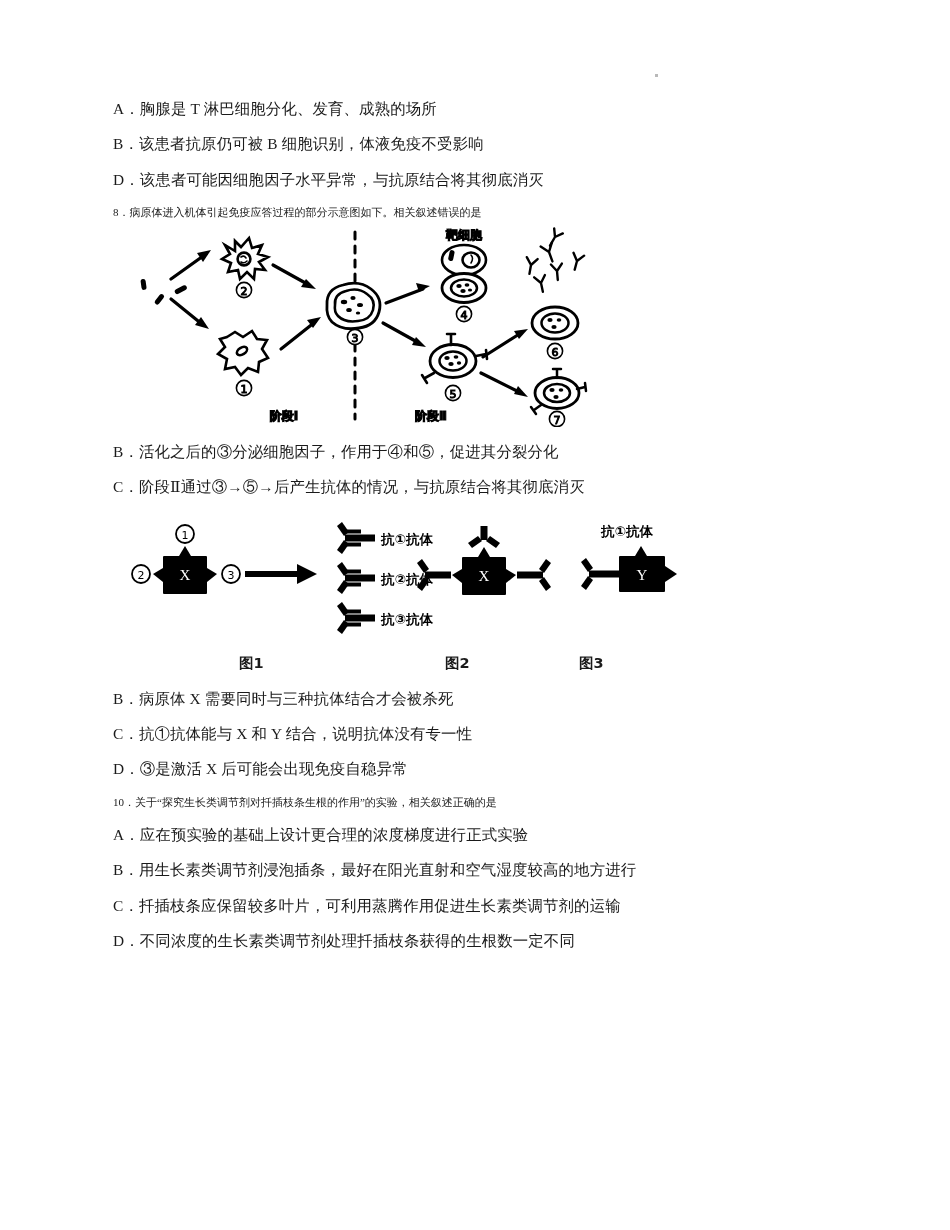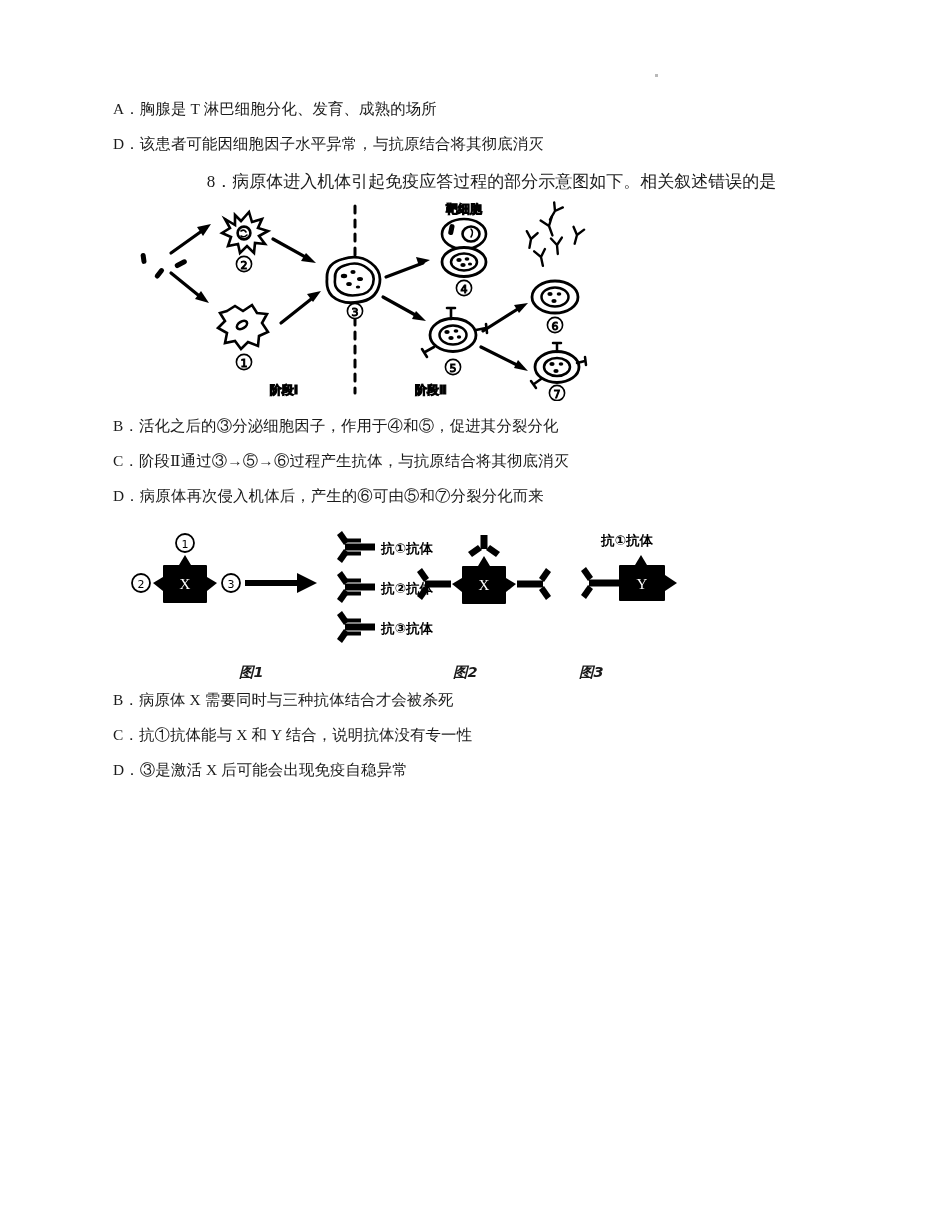--- a/index.html
+++ b/index.html
@@ -41,24 +41,23 @@
     letter-spacing: 0.15px;
     white-space: pre-wrap;
   }
   .opt {
     padding-left: 0;
   }
   .q-block {
     margin-bottom: 0;
   }
   .q-stem {
-    font-size: 17px;
+    font-size: 11px;
     line-height: 1.52;
     margin: 0 3px 6px 0;
-    text-align: center;
   }
 
   
   .fig8 {
     position: relative;
     width: 470px;
     height: 200px;
     margin: 6px 0 14px 18px;
   }
   .fig8 svg, .fig9 svg { display: block; }
@@ -67,32 +66,31 @@
   .fig9 {
     position: relative;
     width: 560px;
     height: 140px;
     margin: 8px 0 2px 14px;
   }
   .fig9-captions {
     position: relative;
     width: 560px;
     height: 22px;
-    margin: 0 0 4px 14px;
+    margin: 0 0 12px 14px;
     font-family: "DejaVu Sans", sans-serif;
     font-weight: bold;
     font-size: 14.5px;
-    font-style: italic;
   }
   .cap {
     position: absolute;
     top: 0;
   }
   .cap1 { left: 112px; }
-  .cap2 { left: 326px; }
+  .cap2 { left: 318px; }
   .cap3 { left: 452px; }
 
   .fig-label {
     font-family: "DejaVu Sans", sans-serif;
     font-weight: bold;
     font-size: 12px;
     fill: #000;
   }
   .fig-label-sm {
     font-family: "DejaVu Sans", sans-serif;
@@ -110,20 +108,21 @@
 <body>
 
 <div class="page">
 
   <div class="header-mark"></div>
 
   <div class="content">
 
     <div>
       <p class="opt">A．胸腺是 T 淋巴细胞分化、发育、成熟的场所</p>
+      <p class="opt">B．该患者抗原仍可被 B 细胞识别，体液免疫不受影响</p>
       <p class="opt">D．该患者可能因细胞因子水平异常，与抗原结合将其彻底消灭</p>
     </div>
 
     <div class="q-block">
       <p class="q-stem">8．病原体进入机体引起免疫应答过程的部分示意图如下。相关叙述错误的是</p>
 
       <div class="fig8">
         <svg width="470" height="200" viewBox="0 0 470 200" xmlns="http://www.w3.org/2000/svg">
           <g stroke="#000" fill="none" stroke-linecap="round">
 
@@ -300,22 +299,21 @@
             <text x="426" y="196.5" text-anchor="middle" class="fig-label-sm">7</text>
 
             <text x="153" y="193" text-anchor="middle" class="fig-label">阶段Ⅰ</text>
             <text x="300" y="193" text-anchor="middle" class="fig-label">阶段Ⅱ</text>
           </g>
         </svg>
       </div>
 
       <div>
         <p class="opt">B．活化之后的③分泌细胞因子，作用于④和⑤，促进其分裂分化</p>
-        <p class="opt">C．阶段Ⅱ通过③→⑤→⑥过程产生抗体，与抗原结合将其彻底消灭</p>
-        <p class="opt">D．病原体再次侵入机体后，产生的⑥可由⑤和⑦分裂分化而来</p>
+        <p class="opt">C．阶段Ⅱ通过③→⑤→后产生抗体的情况，与抗原结合将其彻底消灭</p>
       </div>
     </div>
 
     <div class="q-block">
 
       <div class="fig9">
         <svg width="560" height="140" viewBox="0 0 560 140" xmlns="http://www.w3.org/2000/svg">
 
           <circle cx="58" cy="22" r="9" stroke="#000" stroke-width="1.8" fill="#fff"></circle>
           <text x="58" y="27" text-anchor="middle" class="fig-label-sm">1</text>
@@ -438,15 +436,24 @@
         <span class="cap cap3">图3</span>
       </div>
 
       <div>
         <p class="opt">B．病原体 X 需要同时与三种抗体结合才会被杀死</p>
         <p class="opt">C．抗①抗体能与 X 和 Y 结合，说明抗体没有专一性</p>
         <p class="opt">D．③是激活 X 后可能会出现免疫自稳异常</p>
       </div>
     </div>
 
+    <div class="q-block">
+      <p class="q-stem" style="margin-bottom:13.5px">10．关于“探究生长类调节剂对扦插枝条生根的作用”的实验，相关叙述正确的是</p>
+      <div>
+        <p class="opt">A．应在预实验的基础上设计更合理的浓度梯度进行正式实验</p>
+        <p class="opt">B．用生长素类调节剂浸泡插条，最好在阳光直射和空气湿度较高的地方进行</p>
+        <p class="opt">C．扦插枝条应保留较多叶片，可利用蒸腾作用促进生长素类调节剂的运输</p>
+        <p class="opt">D．不同浓度的生长素类调节剂处理扦插枝条获得的生根数一定不同</p>
+      </div>
+    </div>
 
   </div>
 </div>
 
 </body></html>

